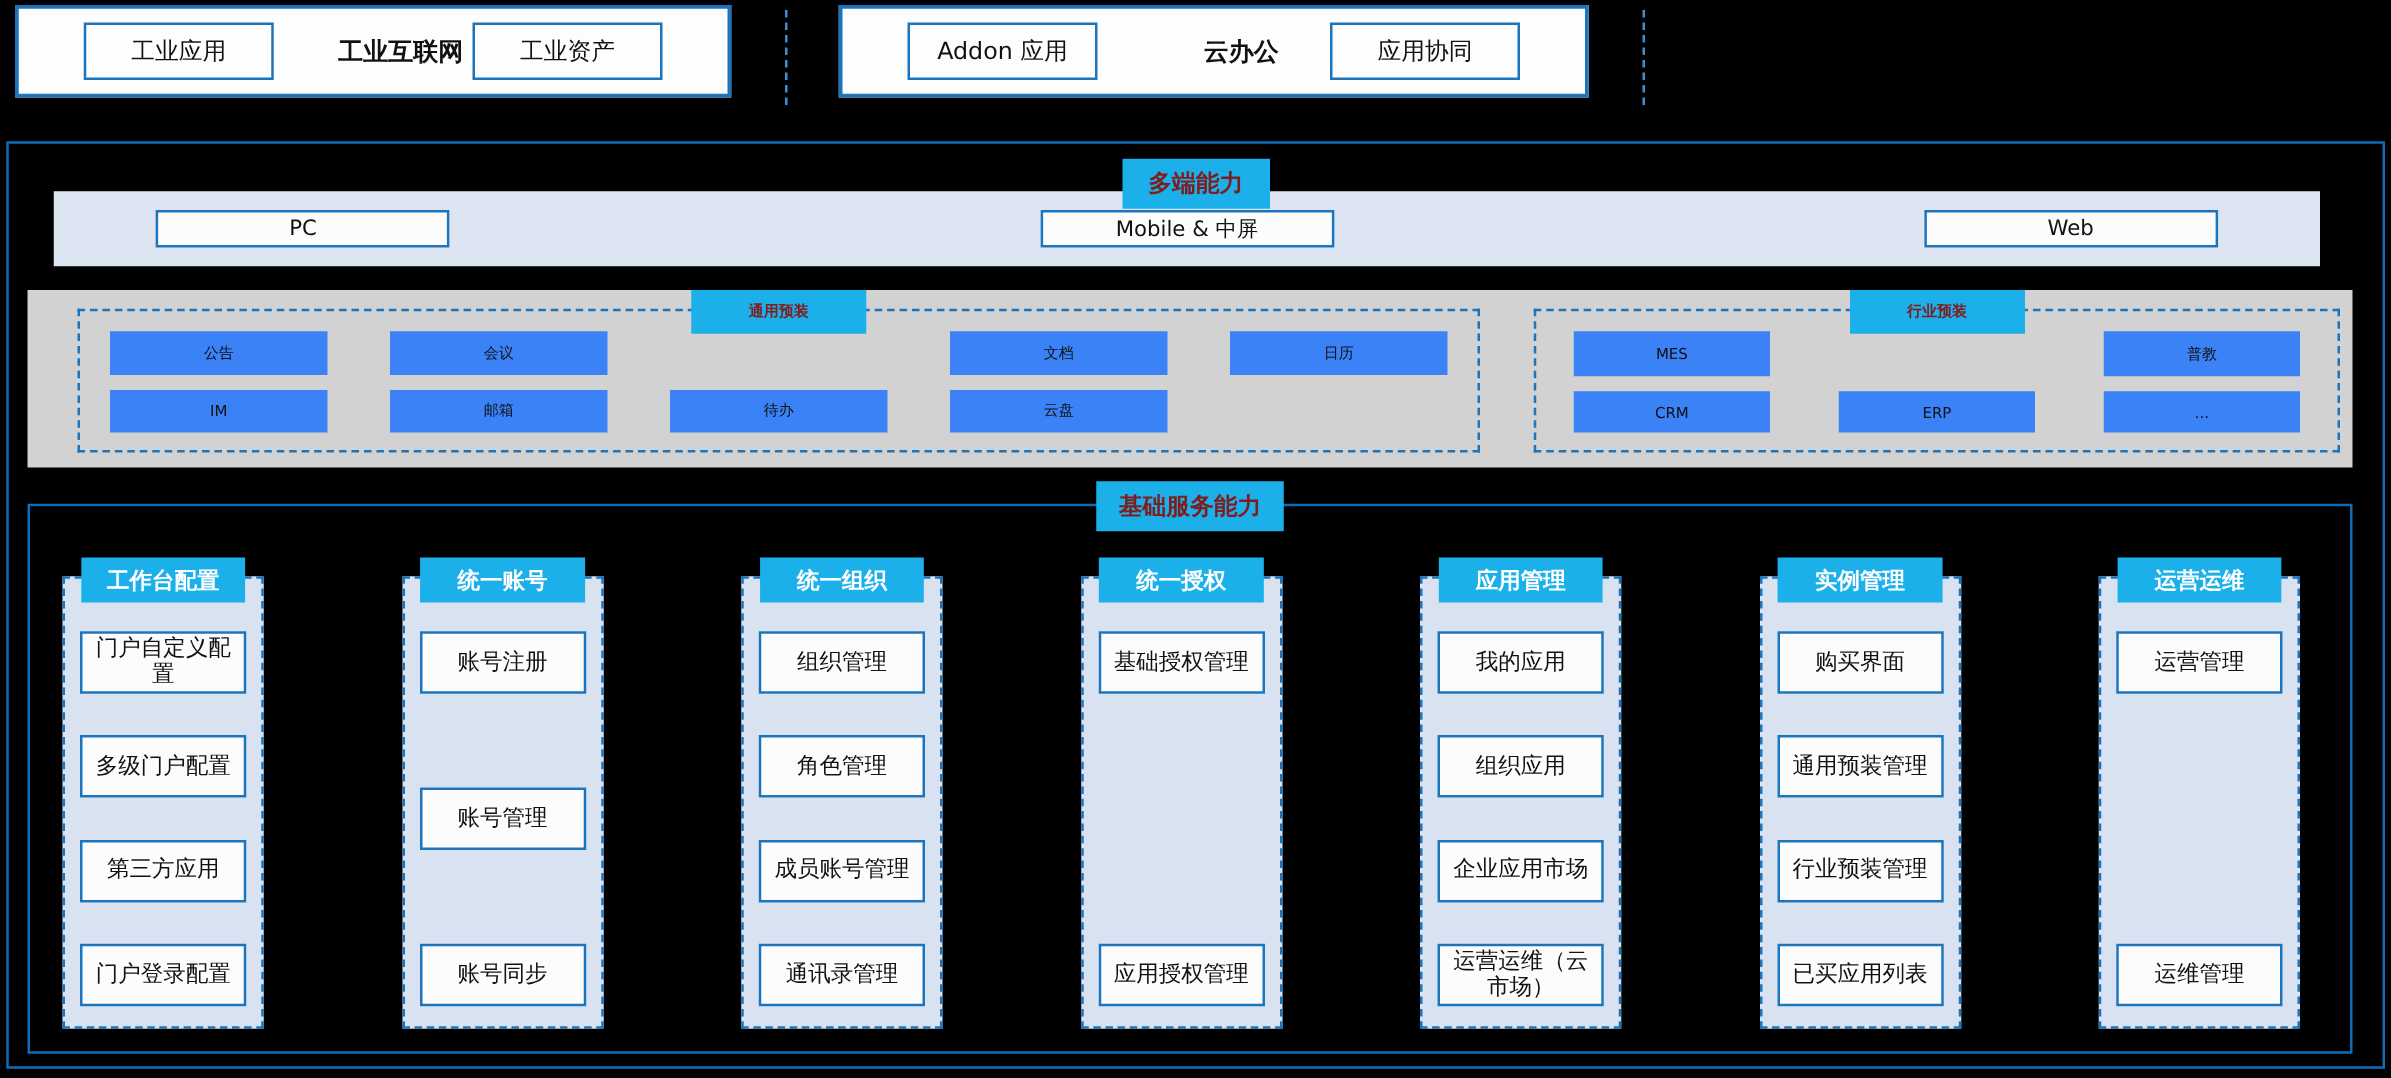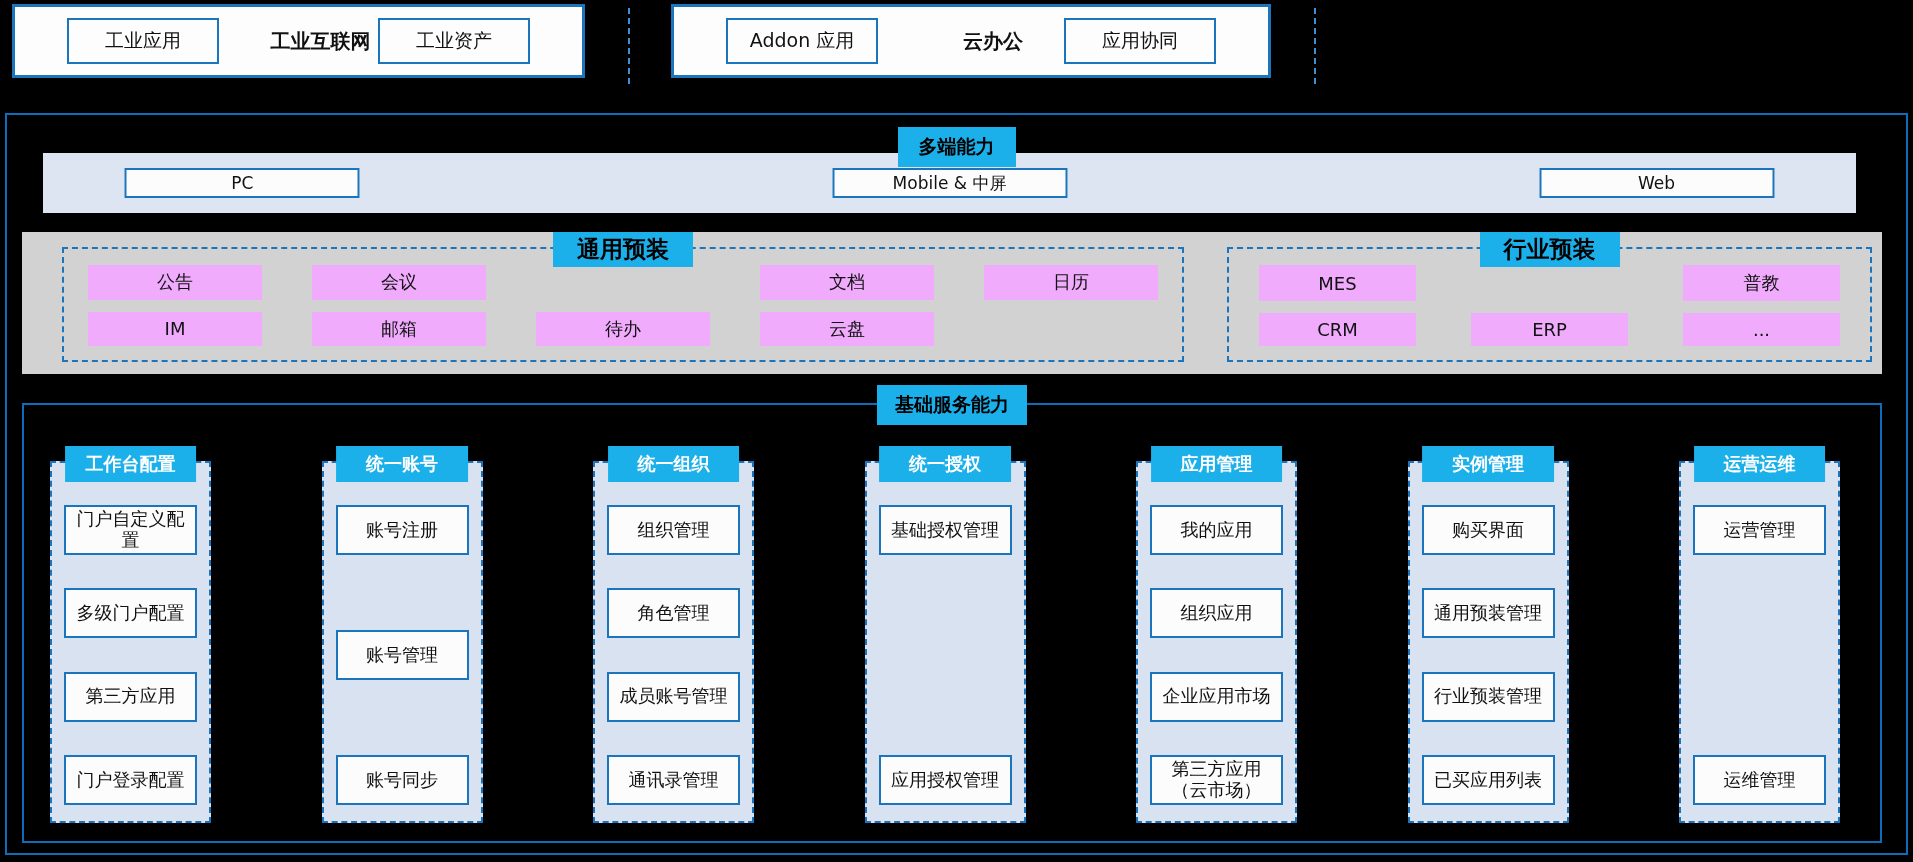--- a/index.html
+++ b/index.html
@@ -22,40 +22,40 @@
   .top-box.b3{flex:1;}
   .v-gap{width:86px;position:relative;}
   .v-gap::after{content:"";position:absolute;top:4px;bottom:-6px;left:50%;border-left:2px dashed #3F8FD6;}
   .chip{width:152px;height:46px;border:2px solid var(--border-blue);background:#FDFDFD;display:flex;align-items:center;justify-content:center;font-size:19px;white-space:nowrap;}
   .top-title{font-size:20px;white-space:nowrap;}
   .bold{font-weight:bold;margin-left:44px;}
 
   
   .main{position:absolute;top:113px;left:5px;right:5px;bottom:7px;border:2px solid var(--frame-blue);}
 
-  .tag{background:var(--accent);color:#000000;font-weight:bold;display:flex;align-items:center;justify-content:center;white-space:nowrap;}
+  .tag{background:var(--accent);color:#7f1d1d;font-weight:bold;display:flex;align-items:center;justify-content:center;white-space:nowrap;}
 
   
   .tag-mt{position:absolute;top:12px;left:50%;transform:translateX(-50%);min-width:118px;height:40px;padding:0 14px;font-size:19px;z-index:3;}
   .mt-band{position:absolute;top:38px;left:36px;right:50px;height:60px;background:#DCE5F1;padding-left:16px;}
   .mt-chip{position:absolute;top:50%;transform:translate(-50%,-50%);width:235px;height:30px;background:var(--chip-bg);border:2px solid var(--border-blue);display:flex;align-items:center;justify-content:center;font-size:17px;}
   .mt-pc{left:11%;}
   .mt-mobile{left:50%;}
   .mt-web{left:89%;}
 
   
   .gray-band{position:absolute;top:117px;left:15px;right:24px;height:142px;background:var(--panel-gray);}
   .dash-box{position:absolute;top:15px;bottom:12px;border:2px dashed var(--border-blue);}
   .dash-box.general{left:40px;width:1122px;}
   .dash-box.industry{left:1205px;right:10px;}
-  .tag-dash{position:absolute;top:-17px;left:50%;transform:translateX(-50%);min-width:140px;height:35px;padding:0 12px;font-size:23px;z-index:2;}
+  .tag-dash{position:absolute;top:-17px;left:50%;transform:translateX(-50%);min-width:140px;height:35px;padding:0 12px;font-size:12px;z-index:2;}
   .grid{display:grid;height:100%;padding:16px 24px 14px;column-gap:50px;row-gap:12px;}
   .grid-5{grid-template-columns:repeat(5,1fr);}
   .grid-3{grid-template-columns:repeat(3,1fr);padding:16px 30px 14px;column-gap:55px;}
-  .cell{background:#f0abfc;display:flex;align-items:center;justify-content:center;font-size:18px;}
+  .cell{background:#3b82f6;display:flex;align-items:center;justify-content:center;font-size:12px;}
 
   
   .basic{position:absolute;top:288px;left:15px;right:24px;bottom:10px;border:2px solid var(--frame-blue);}
   .tag-basic{position:absolute;top:-20px;left:50%;transform:translateX(-50%);min-width:150px;height:40px;padding:0 14px;font-size:19px;z-index:2;}
   .cols{position:absolute;top:56px;bottom:18px;left:26px;right:40px;display:flex;justify-content:space-between;}
   .col{width:161px;position:relative;background:var(--panel-blue);border:2px dashed var(--border-blue);}
   .col-tag{position:absolute;top:-17px;left:50%;transform:translateX(-50%);width:84%;height:36px;background:var(--accent);color:#fff;font-weight:bold;font-size:18px;display:flex;align-items:center;justify-content:center;white-space:nowrap;z-index:2;}
   .col-items{position:absolute;inset:0;padding:42px 12px 16px;display:flex;flex-direction:column;justify-content:space-between;}
   .item{background:var(--chip-bg);border:2px solid var(--border-blue);min-height:50px;display:flex;align-items:center;justify-content:center;text-align:center;font-size:18px;line-height:1.15;padding:2px 5px;}
 </style>
@@ -155,21 +155,21 @@
             <div class="item">应用授权管理</div>
           </div>
         </div>
 
         <div class="col">
           <div class="col-tag">应用管理</div>
           <div class="col-items">
             <div class="item">我的应用</div>
             <div class="item">组织应用</div>
             <div class="item">企业应用市场</div>
-            <div class="item">第三方应用（云市场）</div>
+            <div class="item">运营运维（云市场）</div>
           </div>
         </div>
 
         <div class="col">
           <div class="col-tag">实例管理</div>
           <div class="col-items">
             <div class="item">购买界面</div>
             <div class="item">通用预装管理</div>
             <div class="item">行业预装管理</div>
             <div class="item">已买应用列表</div>

